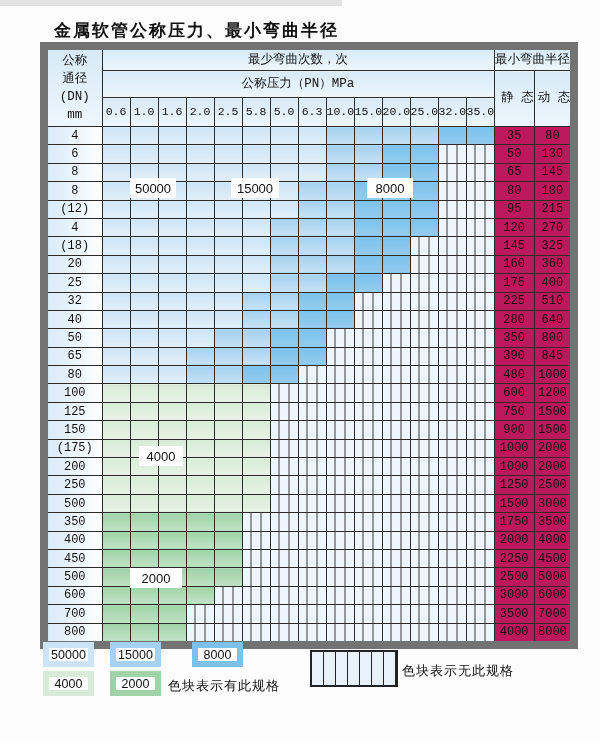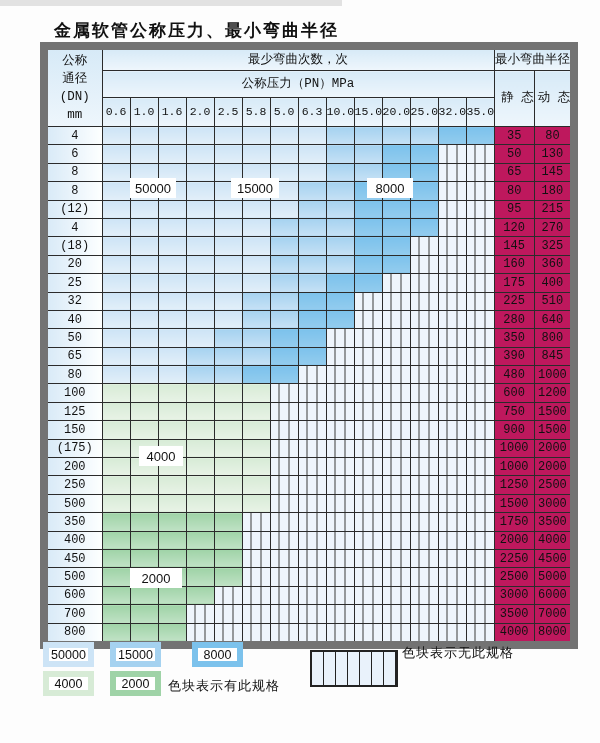--- a/index.html
+++ b/index.html
@@ -651,14 +651,14 @@
 <div>
   <div id="swatches">
       <div class="swatch" style="left: 43px; top: 642px; border-color: rgb(205, 228, 246);">50000</div>
       <div class="swatch" style="left: 110px; top: 642px; border-color: rgb(165, 210, 240);">15000</div>
       <div class="swatch" style="left: 192px; top: 642px; border-color: rgb(124, 194, 236);">8000</div>
       <div class="swatch" style="left: 43px; top: 671px; border-color: rgb(215, 235, 214);">4000</div>
       <div class="swatch" style="left: 110px; top: 671px; border-color: rgb(159, 211, 167);">2000</div>
     </div>
   <div class="legend-text" style="left:168px;top:677px;">色块表示有此规格</div>
   <div class="striped-box"></div>
-  <div class="legend-text" style="left:402px;top:644px;">色块表示无此规格</div>
+  <div class="legend-text" style="left:402px;top:662px;">色块表示无此规格</div>
 </div>
 
 </body></html>

